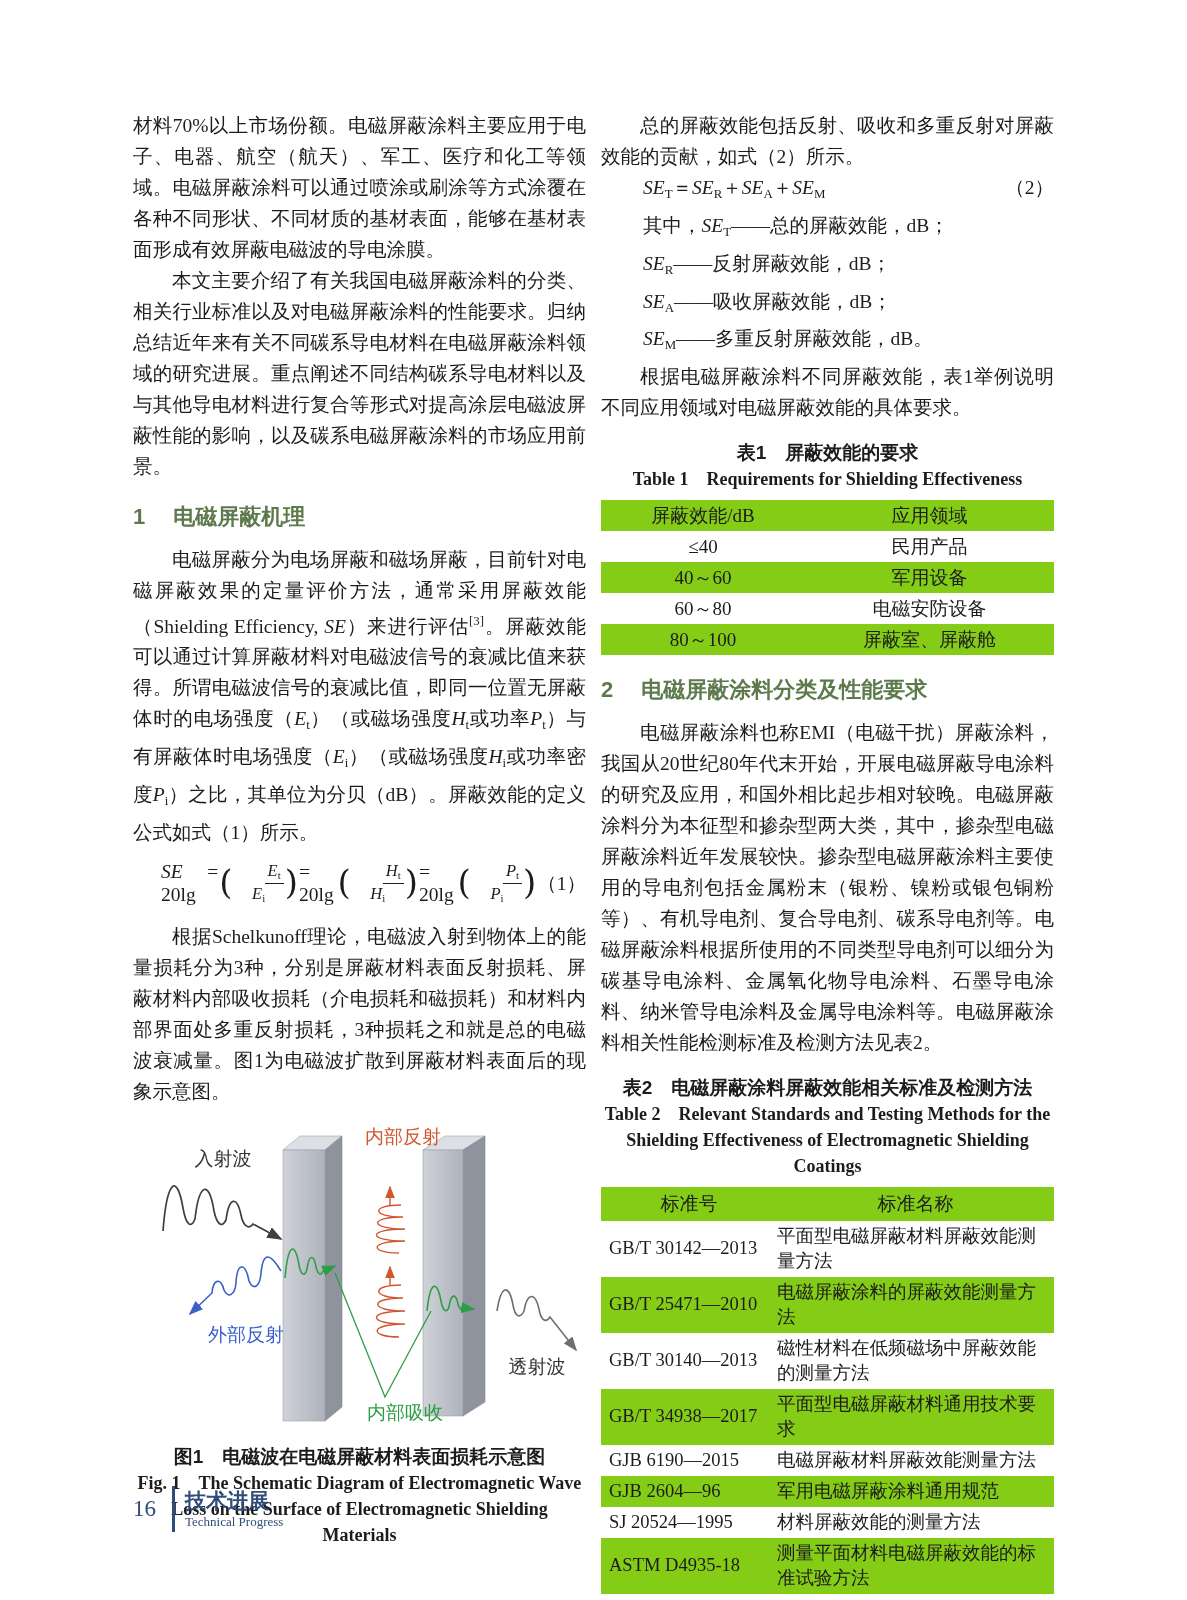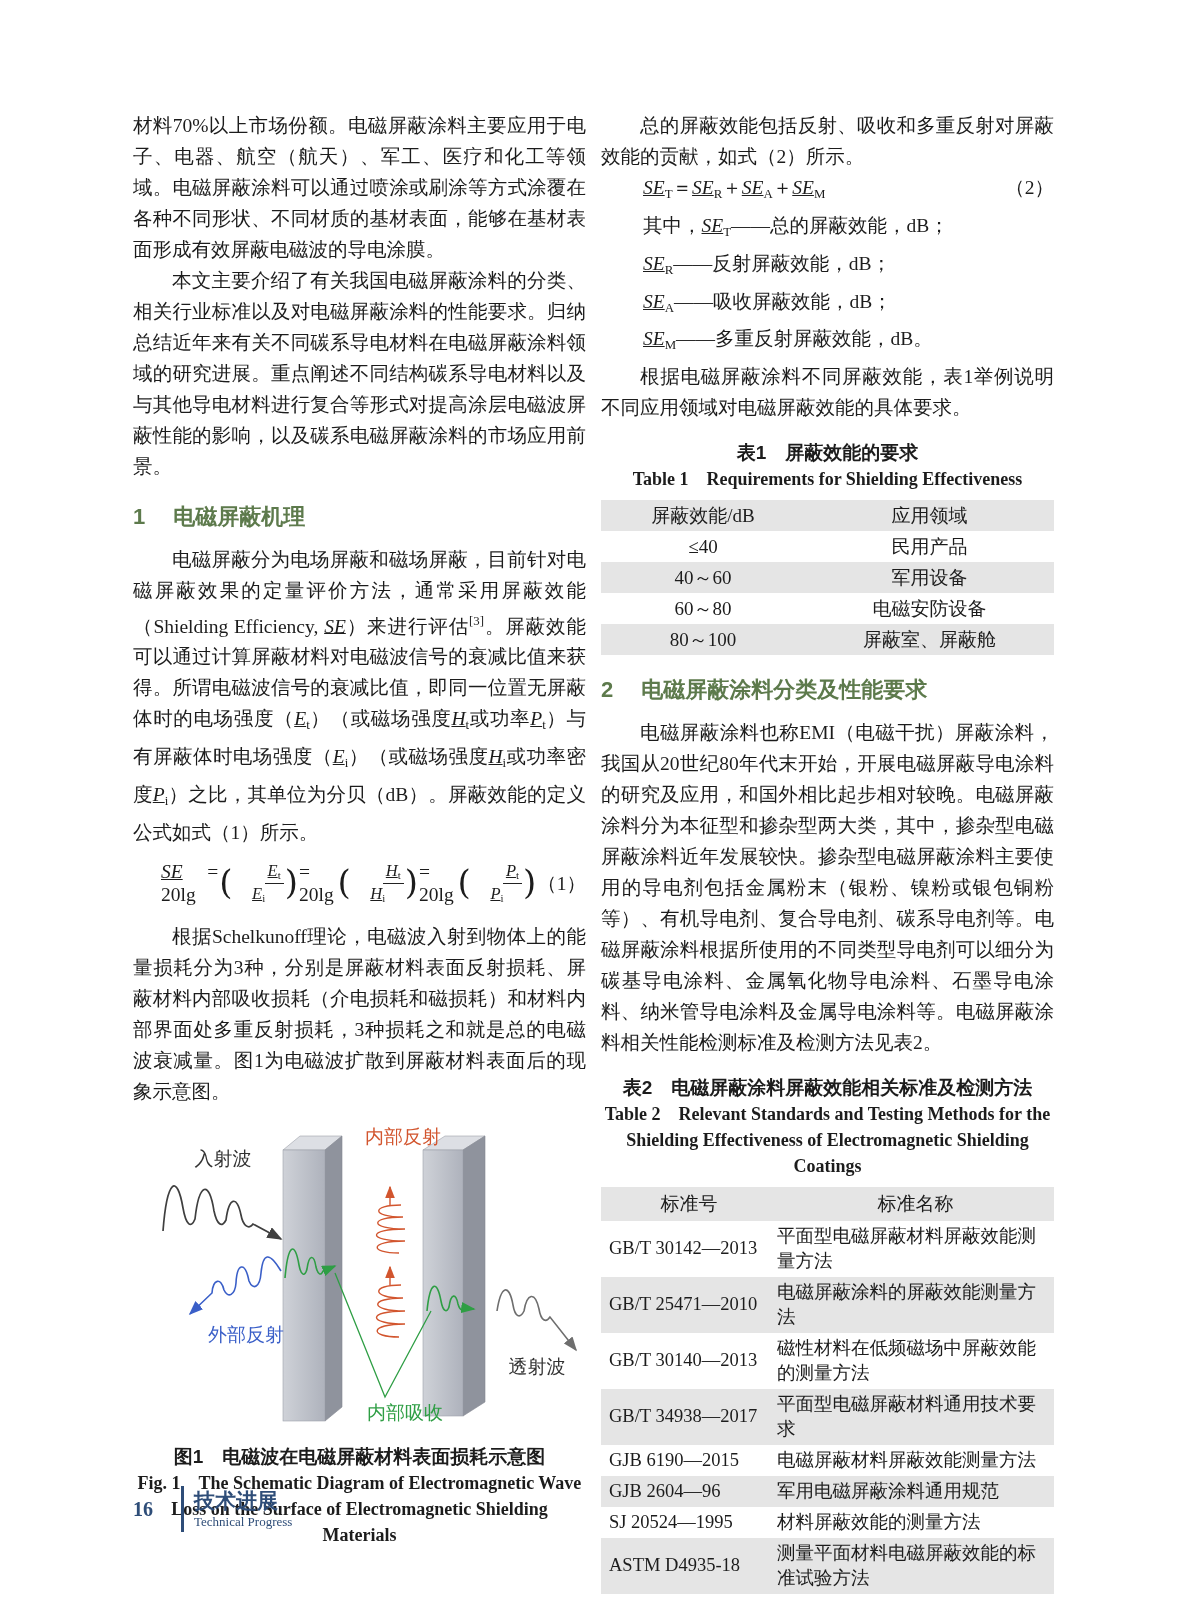--- a/index.html
+++ b/index.html
@@ -17,21 +17,21 @@
   .col-left{left:133px;}
   .col-right{left:601px;}
   p{margin:0;}
   .ind{text-indent:2em;}
 
   h2.sec{display:flex;align-items:baseline;color:#5d7a4c;font-family:"Liberation Sans","DejaVu Sans",sans-serif;
          font-size:22px;font-weight:bold;margin:20px 0 12px;line-height:1.35;}
   h2.sec .num{margin-right:28px;}
 
   
-  .seg-i{font-style:italic;text-decoration:underline;}
+  .seg-i{font-style:italic;}
   .seg-n{font-style:normal;}
   .seg-sub{font-size:66%;vertical-align:-0.3em;font-style:normal;}
   .seg-sup{font-size:66%;vertical-align:0.6em;font-style:normal;}
 
   
   .formula{display:flex;align-items:center;padding-left:28px;margin:12px 0 14px;line-height:1.2;}
   .fgrp{display:inline-flex;align-items:center;}
   .paren{font-family:"DejaVu Serif",serif;font-size:34px;font-weight:normal;line-height:1;margin:0 1px;transform:translateY(-1px);}
   .frac{display:inline-flex;flex-direction:column;align-items:center;font-size:16.5px;line-height:1.25;}
   .frac .num{border-bottom:1.4px solid #222;padding:0 3px;margin-left:31px;}
@@ -39,35 +39,35 @@
   .eq-num{margin-left:auto;}
   .formula2{display:flex;padding-left:42px;}
   .defline{padding-left:42px;}
 
   
   .cap-zh{font-family:"Liberation Sans","DejaVu Sans",sans-serif;text-align:center;font-size:19px;font-weight:bold;line-height:27px;margin-top:16px;}
   .cap-en{font-weight:bold;text-align:center;font-size:18px;line-height:26px;margin-bottom:8px;text-align-last:center;}
 
   
   table{border-collapse:collapse;width:100%;}
-  .shade{background:#e5e5e5;}
+  .shade{background:#84cc16;}
   .tbl1 th,.tbl1 td{height:31px;padding:0;text-align:center;font-weight:normal;font-size:19px;vertical-align:middle;}
   .tbl2 th{height:32px;text-align:center;font-weight:normal;font-size:19px;vertical-align:middle;}
   .tbl2 td{padding:3px 0;line-height:25px;font-size:18.5px;vertical-align:middle;text-align:left;}
   .tbl2 .c1{width:168px;padding-left:8px;}
   .tbl2 .c2{padding-right:4px;}
 
   
   .fig{margin-top:6px;}
   .fig svg{display:block;}
   .fig text{font-family:"Liberation Serif","DejaVu Serif",serif;font-size:19px;}
 
   
   .footer{position:absolute;left:133px;top:1486px;display:flex;align-items:center;color:#2e4d78;}
-  .footer .pn{font-size:20px;margin-right:28px;font-weight:bold;}
+  .footer .pn{font-size:23px;margin-right:16px;}
   .footer .bar{width:3px;height:46px;background:#2e4d78;margin-right:10px;}
   .footer .zh{font-family:"Liberation Sans","DejaVu Sans",sans-serif;font-weight:bold;font-size:21px;line-height:1.25;}
   .footer .en{font-size:13px;line-height:1.25;}
 </style>
 </head>
 <body>
 
 <div class="page">
 
 

